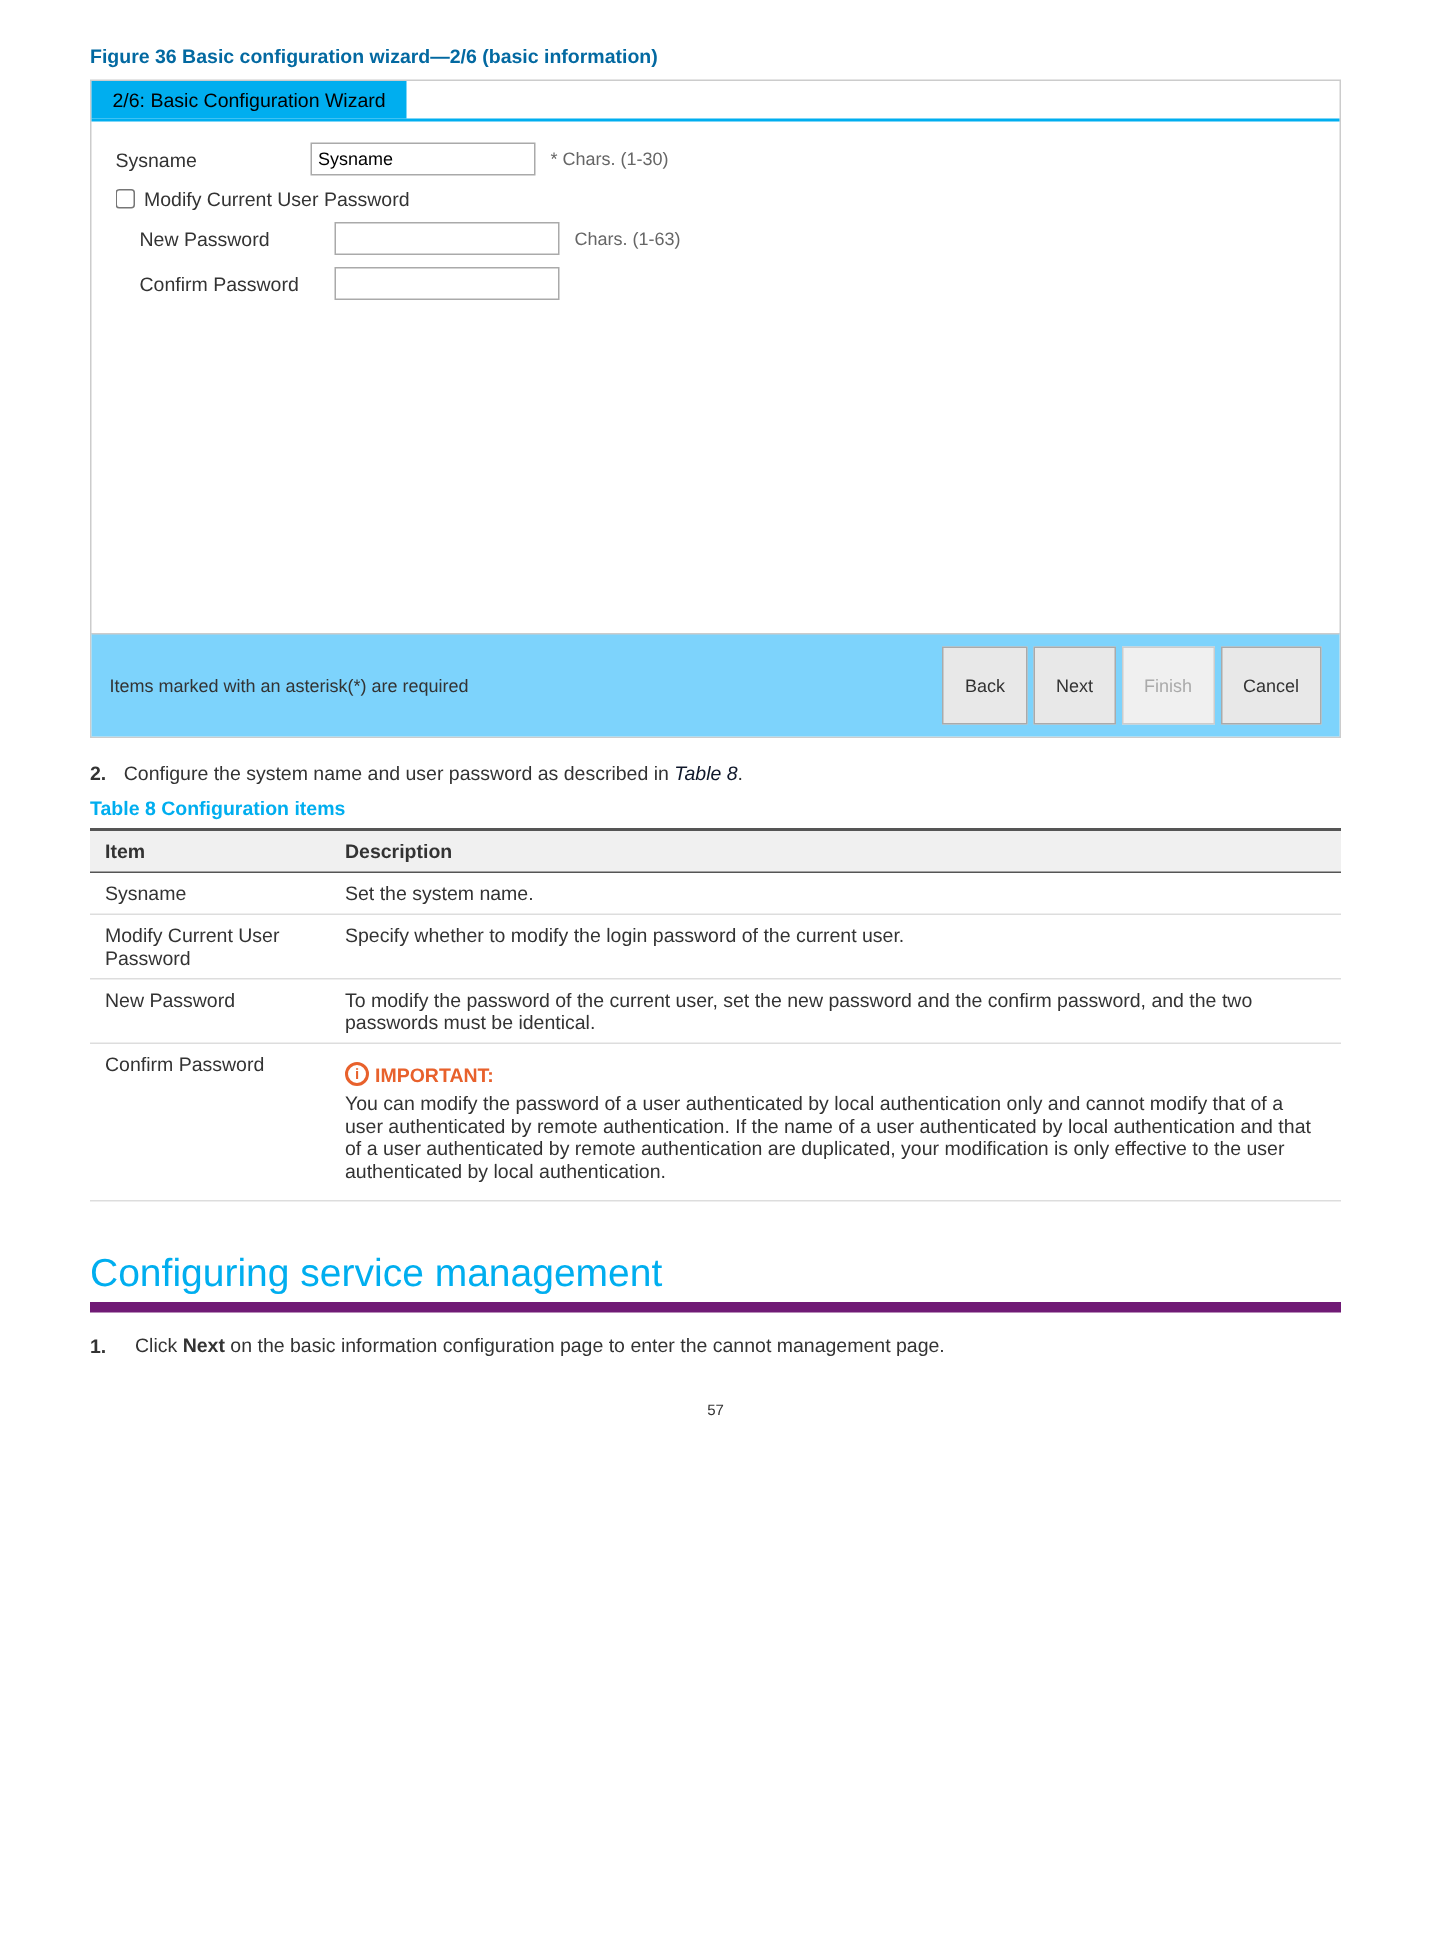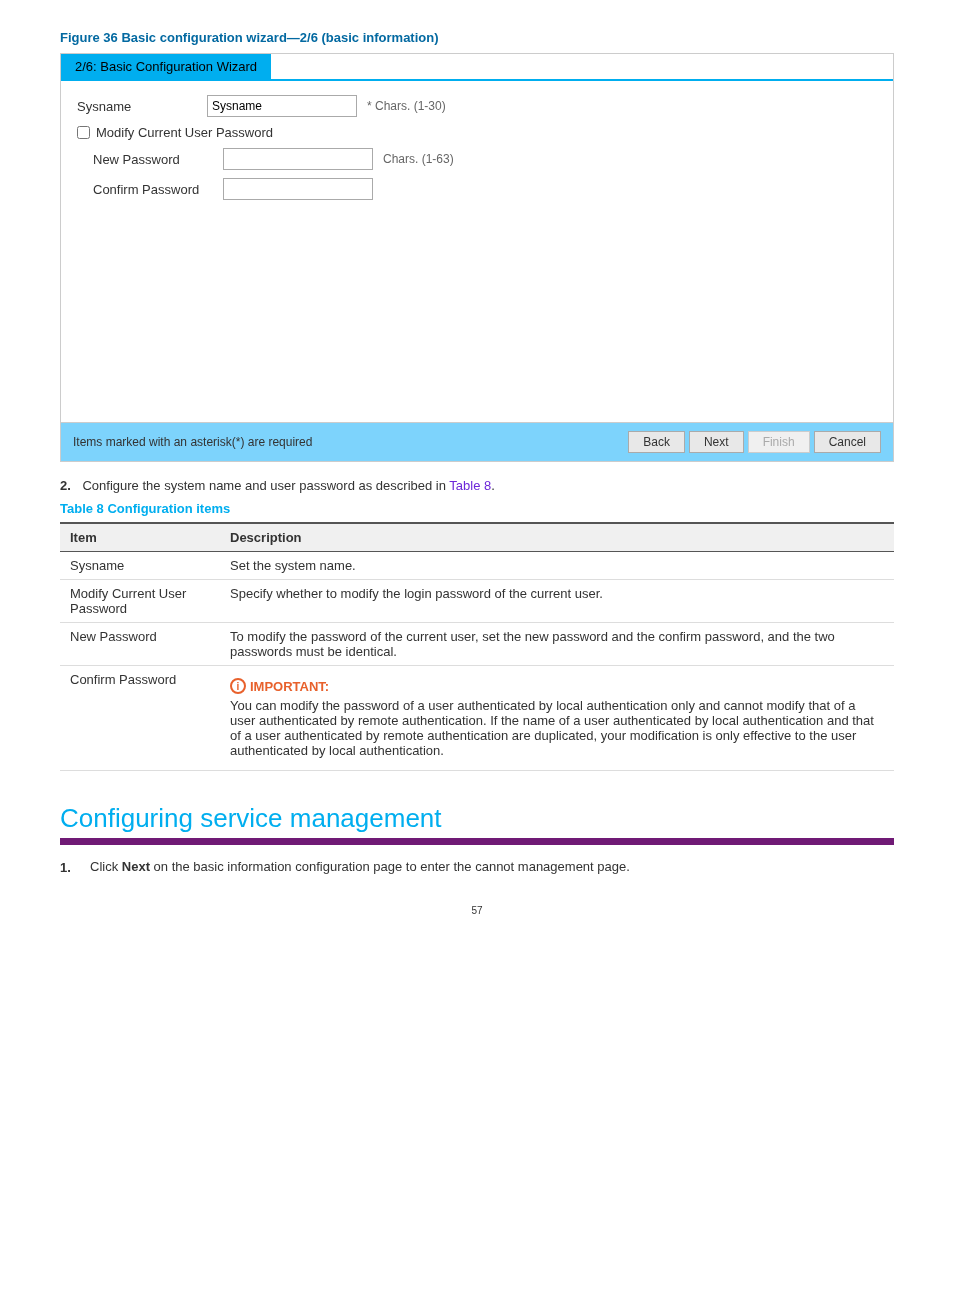--- a/index.html
+++ b/index.html
@@ -105,21 +105,21 @@
       font-size: 12px;
       color: #333;
     }
 
     .footer-buttons {
       display: flex;
       gap: 4px;
     }
 
     .btn {
-      padding: 3px 14px;
+      padding: 18px 14px;
       font-size: 12px;
       border: 1px solid #aaa;
       background: #e8e8e8;
       cursor: pointer;
       color: #333;
     }
 
     .btn:disabled {
       color: #aaa;
       border-color: #ccc;
@@ -133,21 +133,22 @@
       color: #333;
       margin-right: 8px;
     }
 
     .section-text {
       font-size: 13px;
       margin: 16px 0 8px 0;
     }
 
     .link-text {
-      color: #6d28d9;
+      color: #0f172a;
+      font-style: italic;
     }
 
     
     .table-caption {
       color: #00AEEF;
       font-weight: bold;
       font-size: 13px;
       margin-bottom: 6px;
     }
 

